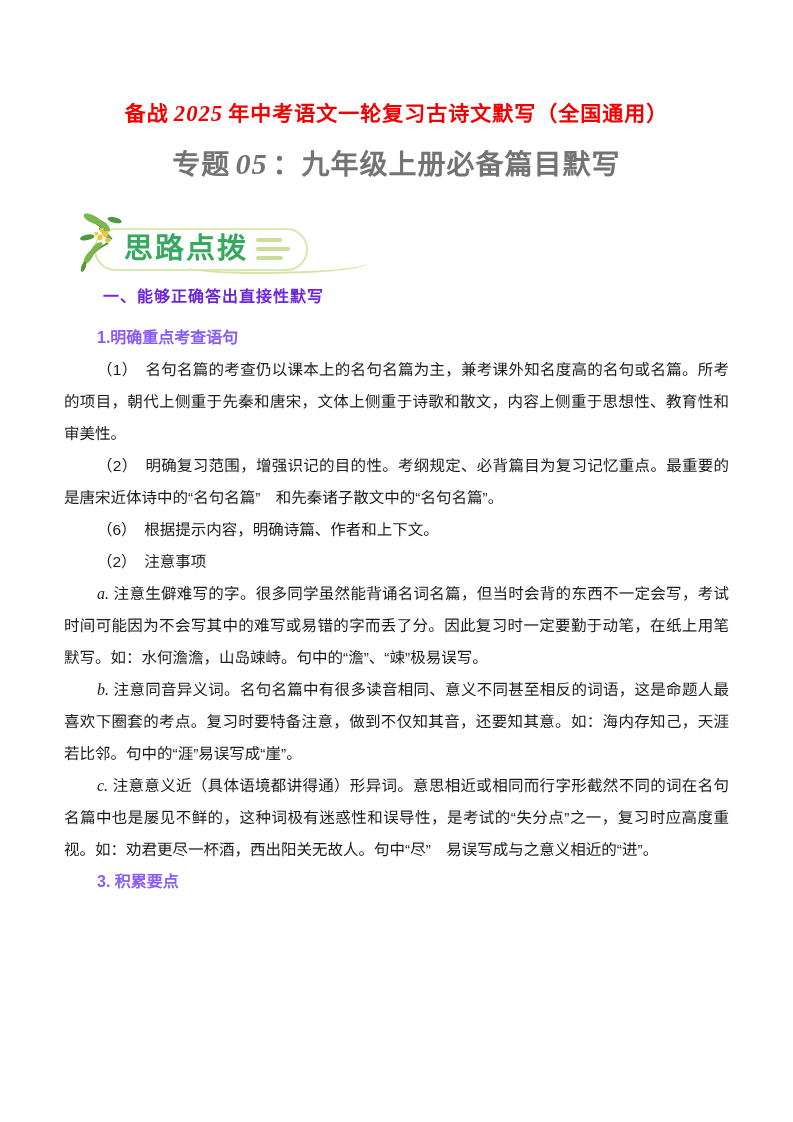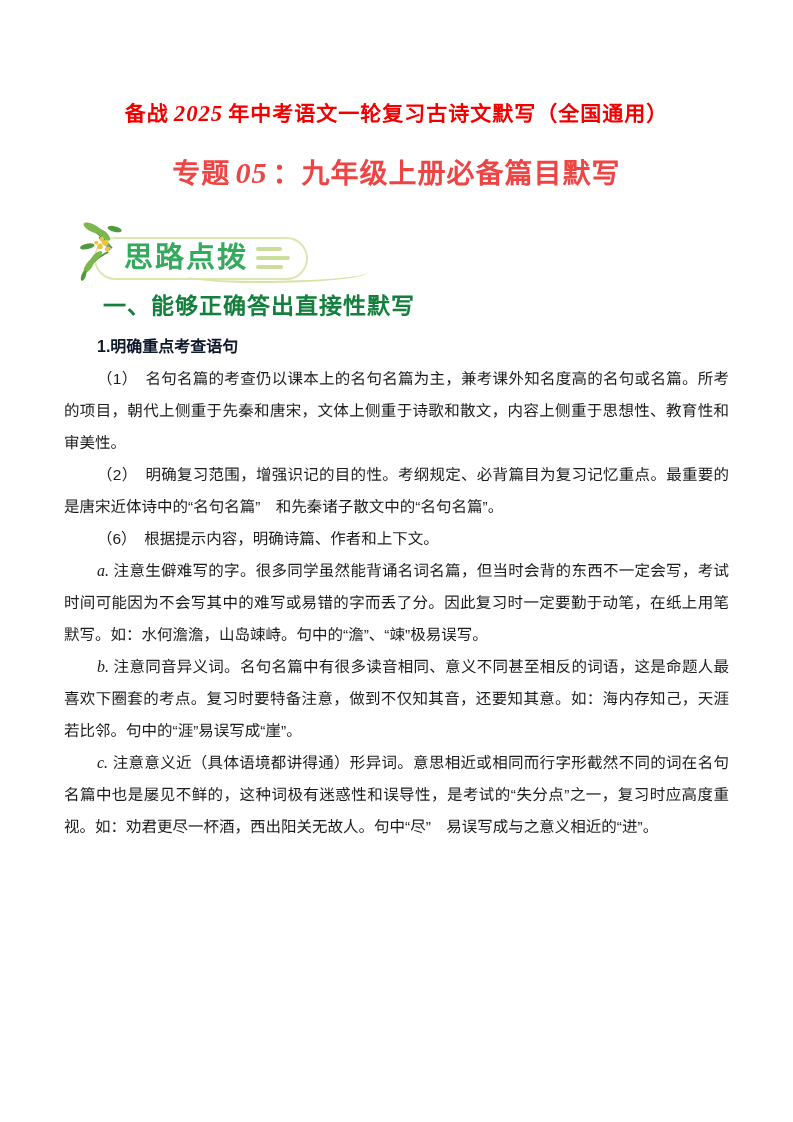--- a/index.html
+++ b/index.html
@@ -24,25 +24,25 @@
     letter-spacing:1px;
   }
   .latin-num{
     font-family:"Liberation Serif","DejaVu Serif",serif;
     font-style:italic;
     padding:0 5px;
     font-size:1.08em;
   }
   .topic-title{
     text-align:center;
-    color:#ef4444;
+    color:#737373;
     font-size:28px;
     font-weight:bold;
     line-height:38px;
-    margin-top:26px;
+    margin-top:17px;
     letter-spacing:1px;
   }
   .badge{
     position:relative;
     margin:44px 0 0 30px;
     width:max-content;
     text-align:center;
   }
   .badge-pill{
     position:relative;
@@ -94,43 +94,43 @@
   }
   .section-title{
     text-align:center;
     color:#00a651;
     font-size:19px;
     font-weight:bold;
     line-height:26px;
     margin:20px 0 0 0;
   }
   .red-heading{
-    color:#15803d;
-    font-size:23px;
+    color:#6d28d9;
+    font-size:16px;
     font-weight:bold;
     line-height:22px;
     margin:15px 0 4px 39px;
     letter-spacing:1px;
   }
   .body-text{margin-top:14px;}
   .para{
     margin:0;
     font-size:15.5px;
     line-height:32px;
     text-align:justify;
     text-indent:33px;
     color:#1c1c1c;
   }
   .bold-sub{
     margin:0;
     font-size:16px;
     line-height:32px;
     font-weight:bold;
     padding-left:33px;
-    color:#0f172a;
+    color:#8b5cf6;
   }
   .abc{
     font-family:"Liberation Serif","DejaVu Serif",serif;
     font-style:italic;
     font-size:16px;
   }
 </style>
 </head>
 <body>
 
@@ -180,18 +180,20 @@
   </div>
 
 
   <h3 class="red-heading">一、能够正确答出直接性默写</h3>
 
   <div class="body-text">
     <p class="bold-sub">1.明确重点考查语句</p>
     <p class="para">（1）　名句名篇的考查仍以课本上的名句名篇为主，兼考课外知名度高的名句或名篇。所考的项目，朝代上侧重于先秦和唐宋，文体上侧重于诗歌和散文，内容上侧重于思想性、教育性和审美性。</p>
     <p class="para">（2）　明确复习范围，增强识记的目的性。考纲规定、必背篇目为复习记忆重点。最重要的是唐宋近体诗中的“名句名篇”　和先秦诸子散文中的“名句名篇”。</p>
     <p class="para">（6）　根据提示内容，明确诗篇、作者和上下文。</p>
+    <p class="para">（2）　注意事项</p>
     <p class="para"><span class="abc">a.</span> <span>注意生僻难写的字。很多同学虽然能背诵名词名篇，但当时会背的东西不一定会写，考试时间可能因为不会写其中的难写或易错的字而丢了分。因此复习时一定要勤于动笔，在纸上用笔默写。如：水何澹澹，山岛竦峙。句中的“澹”、“竦”极易误写。</span></p>
     <p class="para"><span class="abc">b.</span> <span>注意同音异义词。名句名篇中有很多读音相同、意义不同甚至相反的词语，这是命题人最喜欢下圈套的考点。复习时要特备注意，做到不仅知其音，还要知其意。如：海内存知己，天涯若比邻。句中的“涯”易误写成“崖”。</span></p>
     <p class="para"><span class="abc">c.</span> <span>注意意义近（具体语境都讲得通）形异词。意思相近或相同而行字形截然不同的词在名句名篇中也是屡见不鲜的，这种词极有迷惑性和误导性，是考试的“失分点”之一，复习时应高度重视。如：劝君更尽一杯酒，西出阳关无故人。句中“尽”　易误写成与之意义相近的“进”。</span></p>
+    <p class="bold-sub">3. 积累要点</p>
   </div>
 
 </div>
 
 </body></html>

